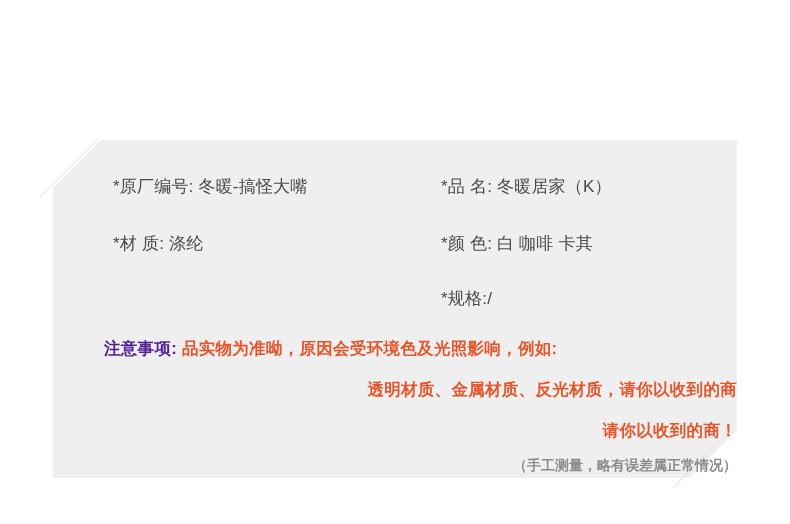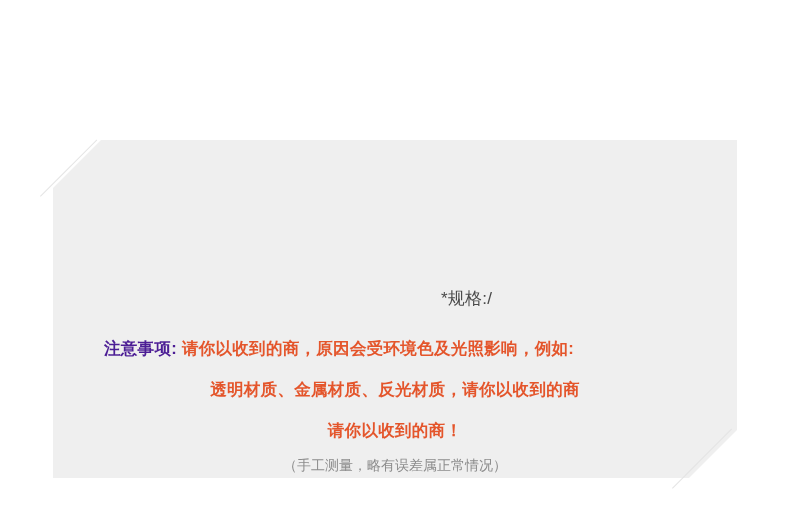--- a/index.html
+++ b/index.html
@@ -124,21 +124,21 @@
   
   .notice {
     position: absolute;
     left: 53px;
     top: 140px;
     width: 684px;
   }
   .notice-line {
     position: absolute;
     width: 684px;
-    text-align: center;
+    text-align: right;
     font-size: 16.5px;
     line-height: 26px;
     font-weight: bold;
     color: #e4552b;
     white-space: nowrap;
     letter-spacing: 0.3px;
   }
   .notice-line.l1 { top: 195px; text-align: left; left: 0; padding-left: 51px; box-sizing: border-box; }
   .notice-line.l2 { top: 236px; }
   .notice-line.l3 { top: 277px; }
@@ -150,53 +150,62 @@
   .notice-text {
     color: #e4552b;
     font-weight: bold;
   }
 
   .footnote {
     position: absolute;
     left: 0;
     top: 314px;
     width: 684px;
-    text-align: center;
+    text-align: right;
     font-size: 14px;
     line-height: 22px;
     color: #8c8c8c;
     white-space: nowrap;
+    font-weight: bold;
   }
 </style>
 </head>
 <body>
 
 <div id="page">
 
 
   <div class="param-card"></div>
   <div class="corner-cut-tl"></div>
   <div class="corner-cut-br"></div>
   <div class="diag-line diag-tl"></div>
   <div class="diag-line diag-br"></div>
 
   <div class="spec-rows">
 
-
+    <div class="spec-row r1">
+      <div class="spec-cell left">*原厂编号: 冬暖-搞怪大嘴</div>
+      <div class="spec-cell right">*品 名: 冬暖居家（K）</div>
+    </div>
+
+    <div class="spec-row r2">
+      <div class="spec-cell left">*材 质: 涤纶</div>
+      <div class="spec-cell right">*颜 色: 白  咖啡  卡其</div>
+    </div>
 
     <div class="spec-row r3">
       <div class="spec-cell right">*规格:/</div>
     </div>
 
   </div>
 
   <div class="notice">
 
     <div class="notice-line l1">
-      <span class="notice-label">注意事项:</span><span>&nbsp;</span><span class="notice-text">请你以收到的商，原因会受环境色及光照影响，例如:</span>
+      <span class="notice-label">注意事项:</span><span>&nbsp;</span><span class="notice-text">品实物为准呦，原因会受环境色及光照影响，例如:</span>
     </div>
 
     <div class="notice-line l2">透明材质、金属材质、反光材质，请你以收到的商</div>
 
     <div class="notice-line l3">请你以收到的商！</div>
 
     <div class="footnote">（手工测量，略有误差属正常情况）</div>
 
   </div>
 

